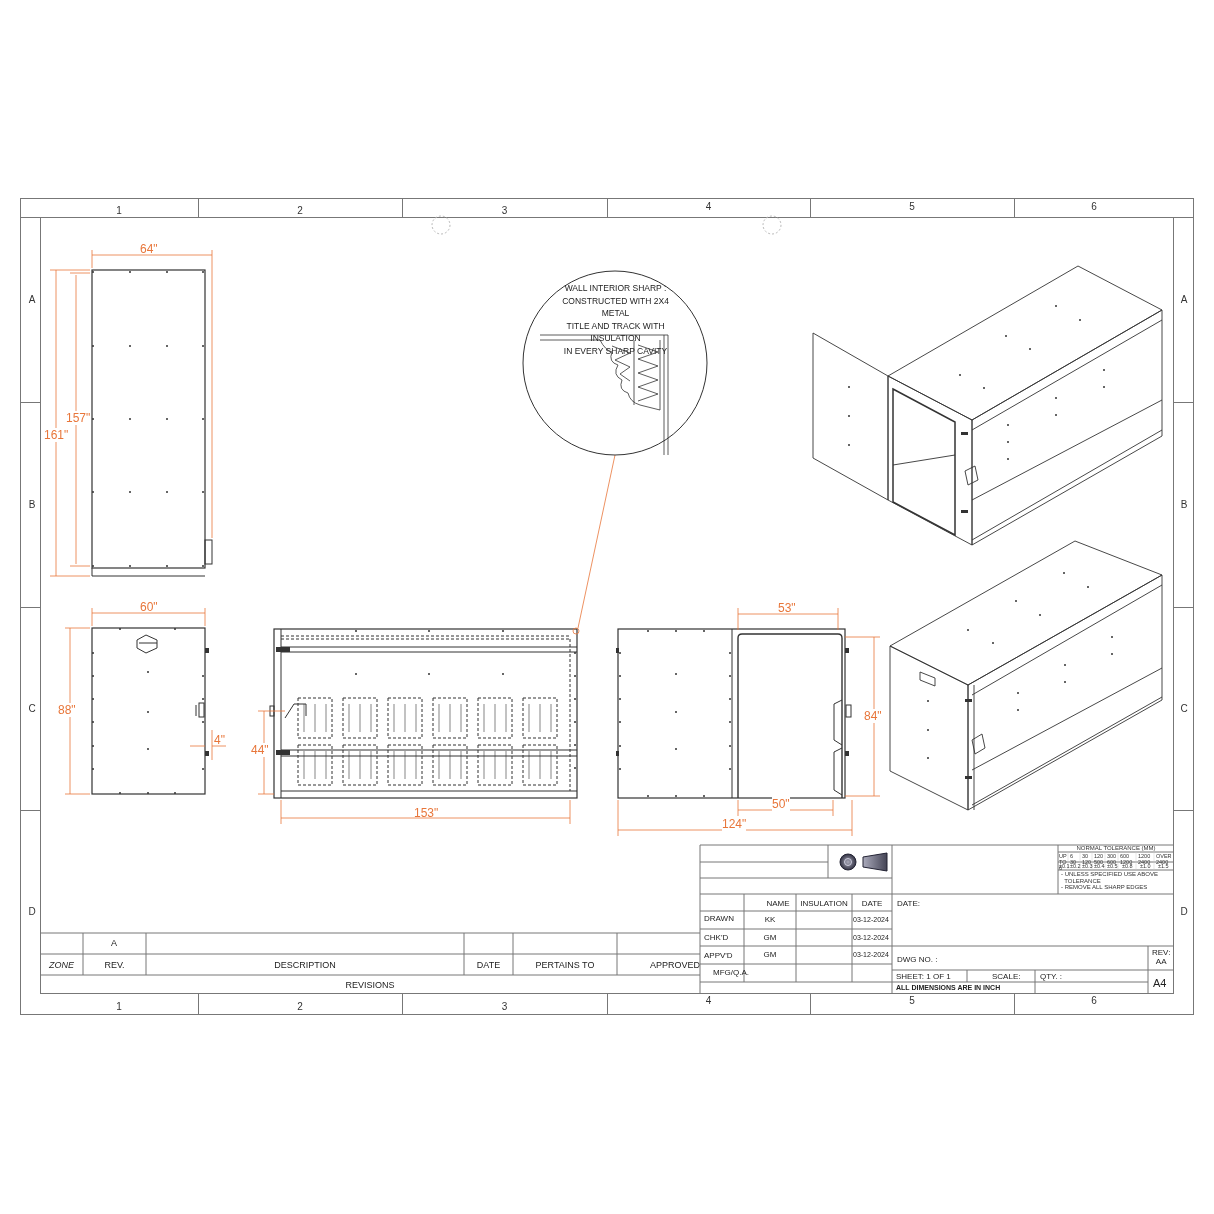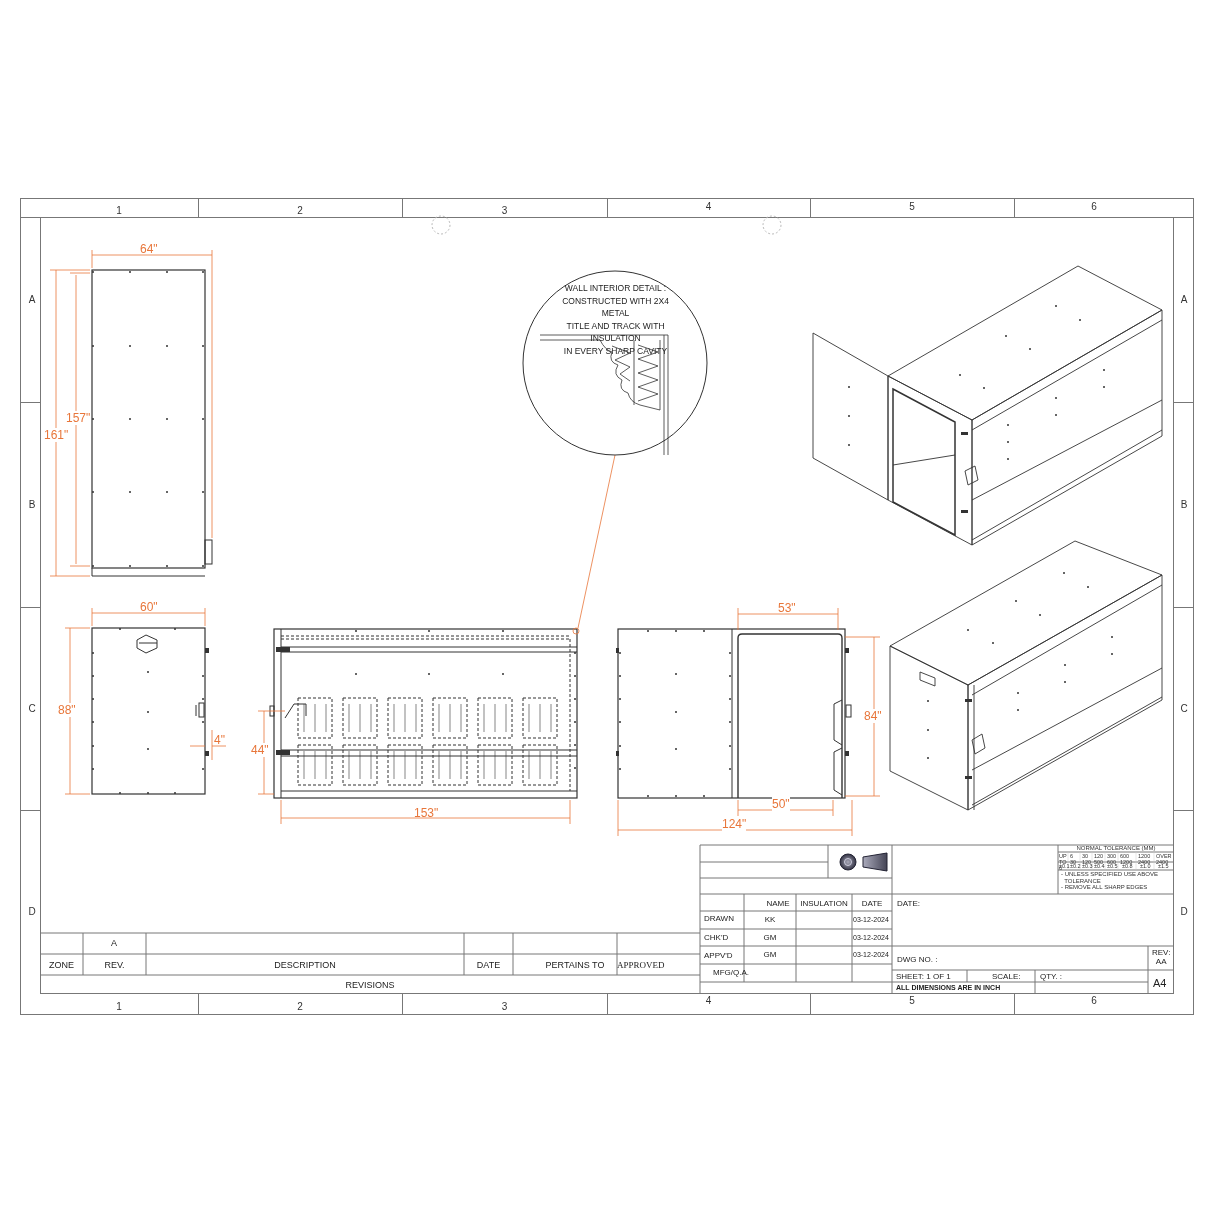--- a/index.html
+++ b/index.html
@@ -320,21 +320,21 @@
     <line x1="540" y1="340" x2="600" y2="340"></line>
     <line x1="664" y1="335" x2="664" y2="455"></line>
     <line x1="668" y1="335" x2="668" y2="455"></line>
     <line x1="634" y1="340" x2="634" y2="405"></line>
     <path d="M600,340 Q605,350 612,352 Q608,362 618,365 Q612,375 622,380 Q618,390 628,393 Q630,402 640,405 L660,410 L660,340"></path>
     <path d="M638,345 L658,352 L638,359 L658,366 L638,373 L658,380 L638,387 L658,394 L638,401"></path>
     <path d="M612,346 L630,353 L615,360 L630,367 L620,374 L630,381"></path>
   </g>
 </svg>
 <div class="note" style="left:548px;top:282px;width:135px;">
-  <div>WALL INTERIOR DETAIL :</div>
+  <div>WALL INTERIOR SHARP :</div>
   <div>CONSTRUCTED WITH 2X4 METAL</div>
   <div>TITLE AND TRACK WITH INSULATION</div>
   <div>IN EVERY SHARP CAVITY</div>
 </div>
 
 <svg style="left:0;top:0;width:1214px;height:1214px;">
   <g stroke="#333" fill="none" stroke-width="0.9">
     <path d="M888,376 L1078,266 L1162,310 L972,420 Z"></path>
     <path d="M972,420 L1162,310 L1162,436 L972,545 Z"></path>
     <path d="M888,376 L972,420 L972,545 L888,500 Z"></path>
@@ -407,26 +407,26 @@
     <line x1="40" y1="954" x2="700" y2="954"></line>
     <line x1="40" y1="975" x2="700" y2="975"></line>
     <line x1="83" y1="933" x2="83" y2="975"></line>
     <line x1="146" y1="933" x2="146" y2="975"></line>
     <line x1="464" y1="933" x2="464" y2="975"></line>
     <line x1="513" y1="933" x2="513" y2="975"></line>
     <line x1="617" y1="933" x2="617" y2="975"></line>
   </g>
 </svg>
 <div class="tb-cell" style="left:111px;top:938px;">A</div>
-<div class="tb-cell" style="left:40px;top:960px;width:43px;text-align:center;">ZONE</div>
+<div class="tb-cell" style="left:40px;top:960px;width:43px;text-align:center;font-style:italic;">ZONE</div>
 <div class="tb-cell" style="left:83px;top:960px;width:63px;text-align:center;">REV.</div>
 <div class="tb-cell" style="left:146px;top:960px;width:318px;text-align:center;">DESCRIPTION</div>
 <div class="tb-cell" style="left:464px;top:960px;width:49px;text-align:center;">DATE</div>
-<div class="tb-cell" style="left:513px;top:960px;width:124px;text-align:center;">PERTAINS TO</div>
-<div class="tb-cell" style="left:617px;top:960px;width:83px;text-align:left;font-family:Liberation Serif, serif;">APPROVED</div>
+<div class="tb-cell" style="left:513px;top:960px;width:104px;text-align:center;">PERTAINS TO</div>
+<div class="tb-cell" style="left:617px;top:960px;width:83px;text-align:right;">APPROVED</div>
 <div class="tb-cell" style="left:40px;top:980px;width:660px;text-align:center;">REVISIONS</div>
 
 <svg style="left:0;top:0;width:1214px;height:1214px;">
   <g stroke="#777" fill="none" stroke-width="1">
     <line x1="700" y1="845" x2="1174" y2="845"></line>
     <line x1="700" y1="845" x2="700" y2="994"></line>
     <line x1="700" y1="862" x2="828" y2="862"></line>
     <line x1="828" y1="845" x2="828" y2="878"></line>
     <line x1="892" y1="845" x2="892" y2="994"></line>
     <line x1="700" y1="878" x2="892" y2="878"></line>

